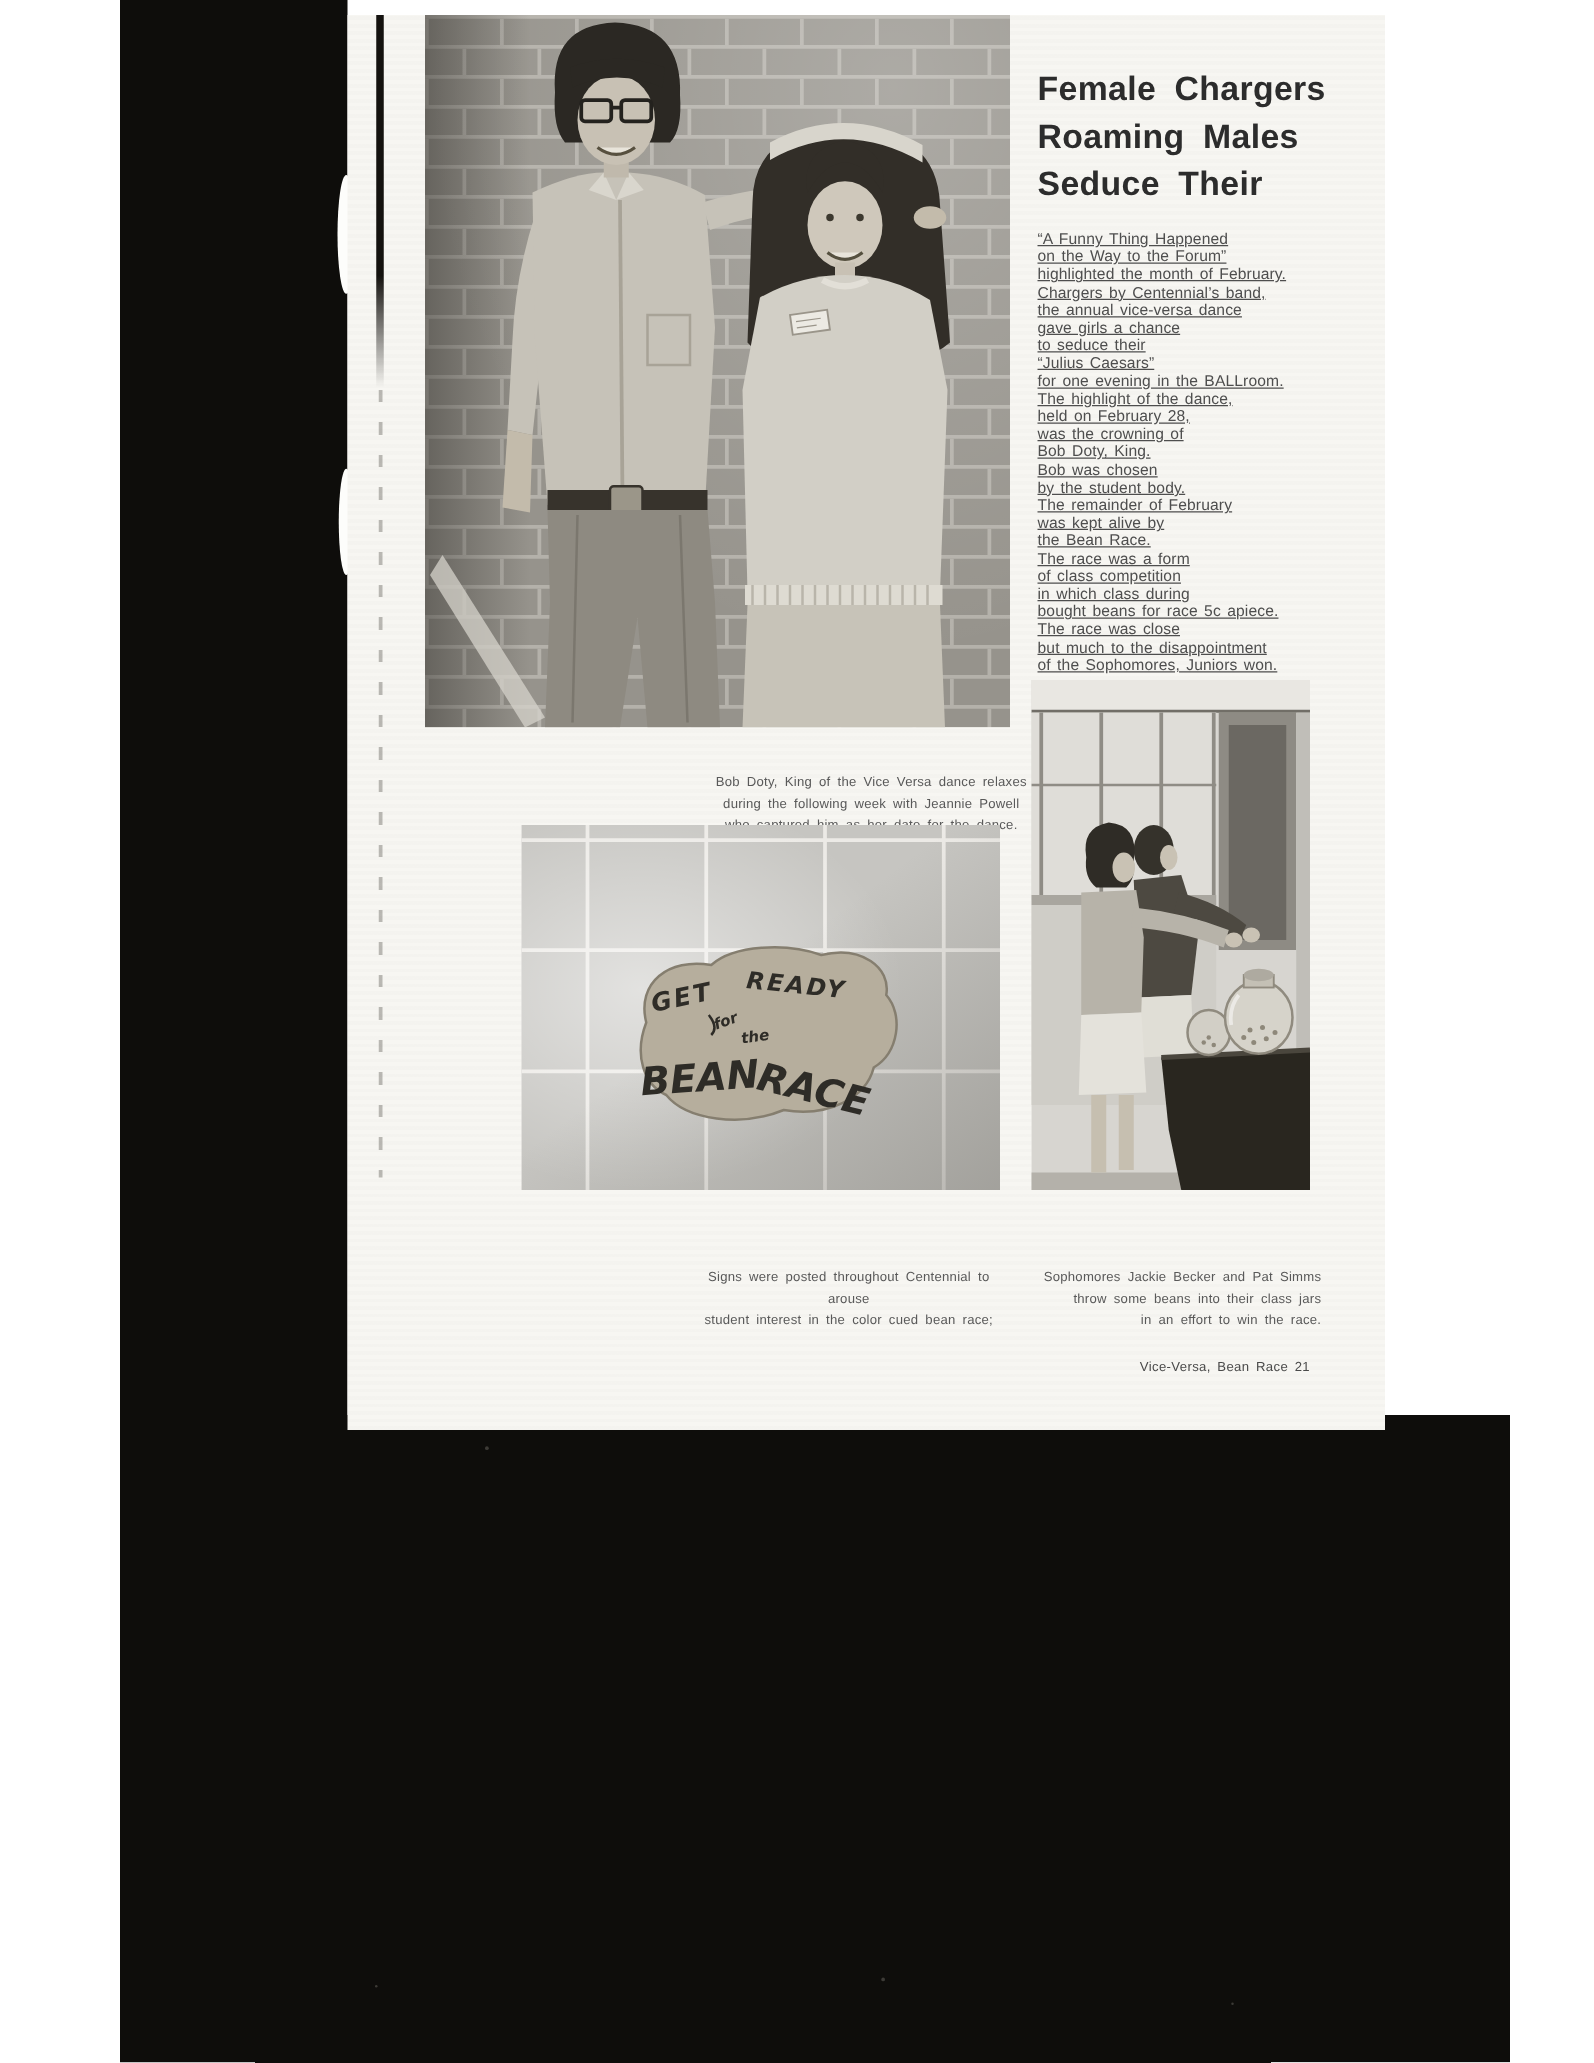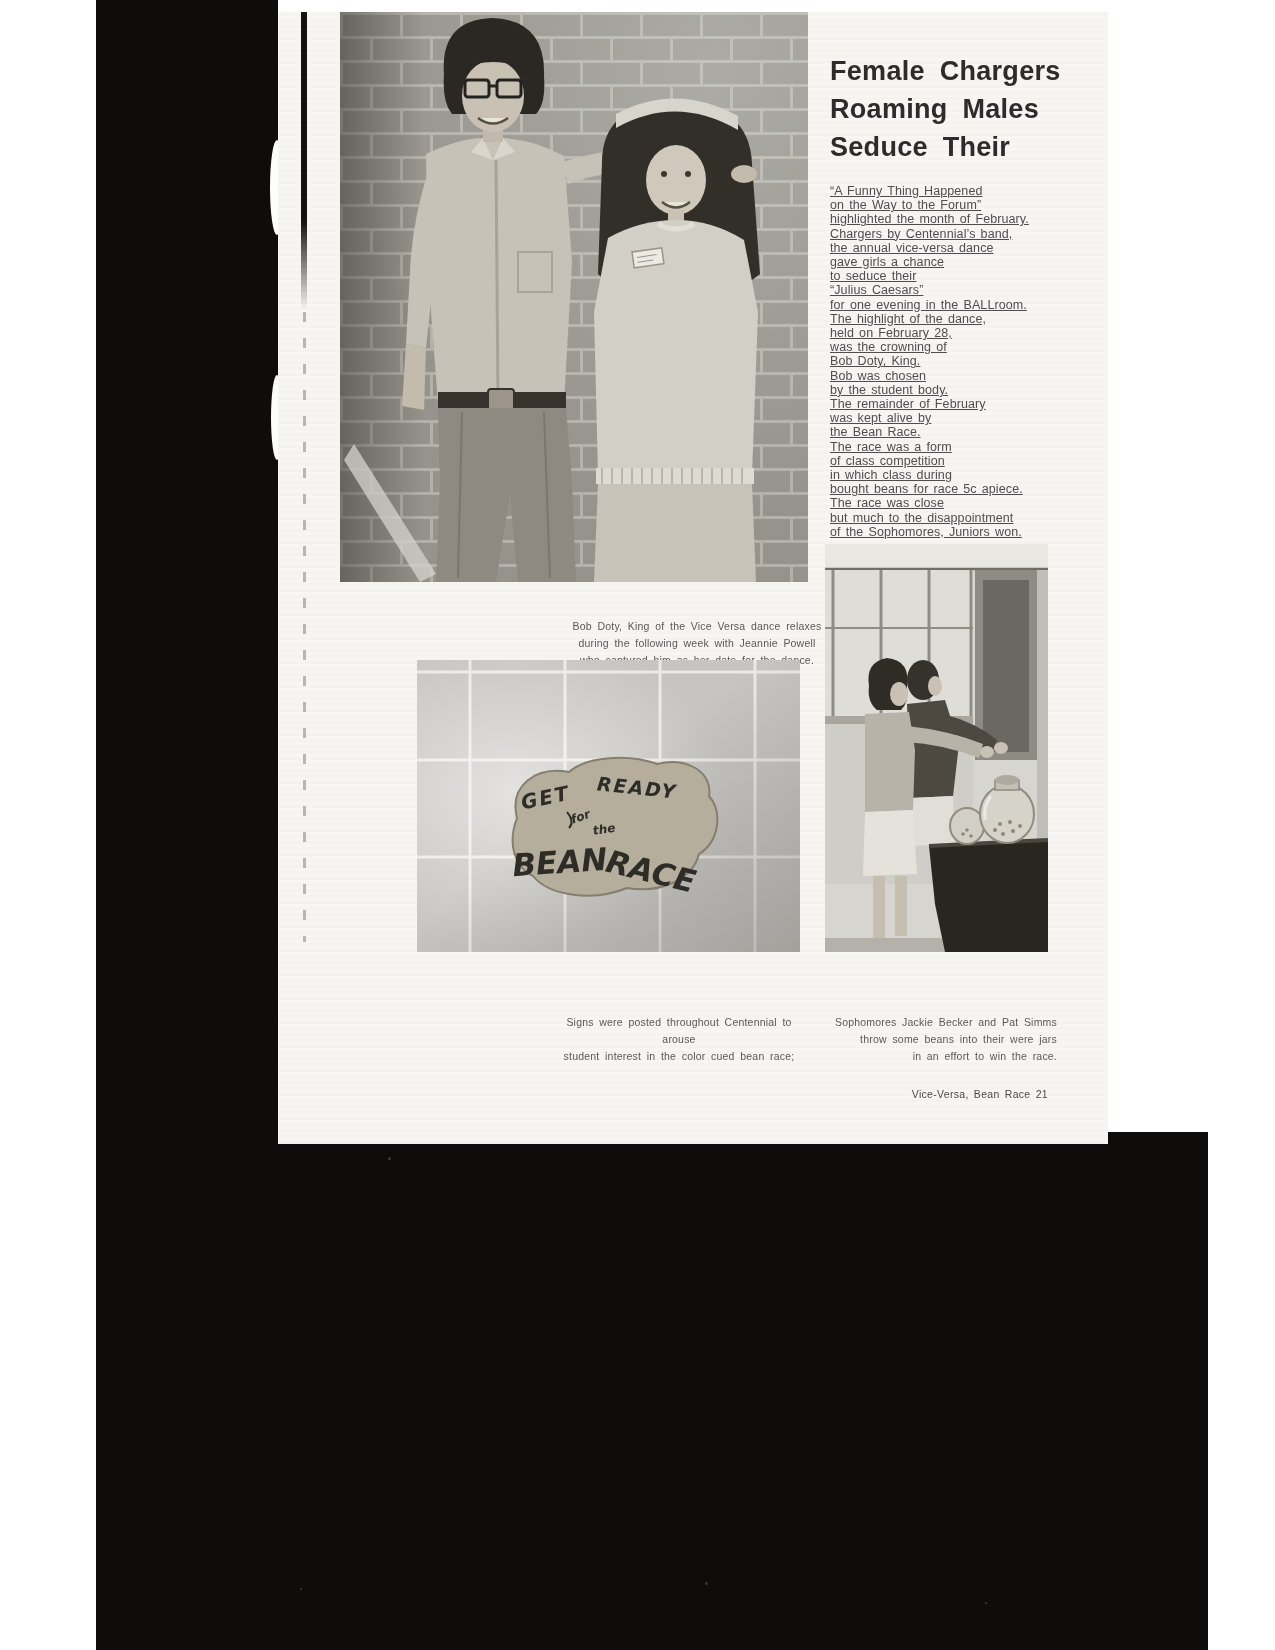--- a/index.html
+++ b/index.html
@@ -275,20 +275,20 @@
           <circle cx="138" cy="290" r="1.8"></circle>
             <circle cx="146" cy="292" r="1.8"></circle>
             <circle cx="142" cy="286" r="1.8"></circle>
         </g>
         <path d="M166 252 q-8 10 -6 24" stroke="#ffffff" stroke-opacity=".5" stroke-width="3" fill="none"></path>
       </svg>
     </div>
 
     <div class="abs caption cap3">
       <div>Sophomores Jackie Becker and Pat Simms</div>
-      <div>throw some beans into their were jars</div>
+      <div>throw some beans into their class jars</div>
       <div>in an effort to win the race.</div>
     </div>
 
     <div class="abs footer">Vice-Versa, Bean Race 21</div>
 
   </div>
 </div>
 
 </body></html>

